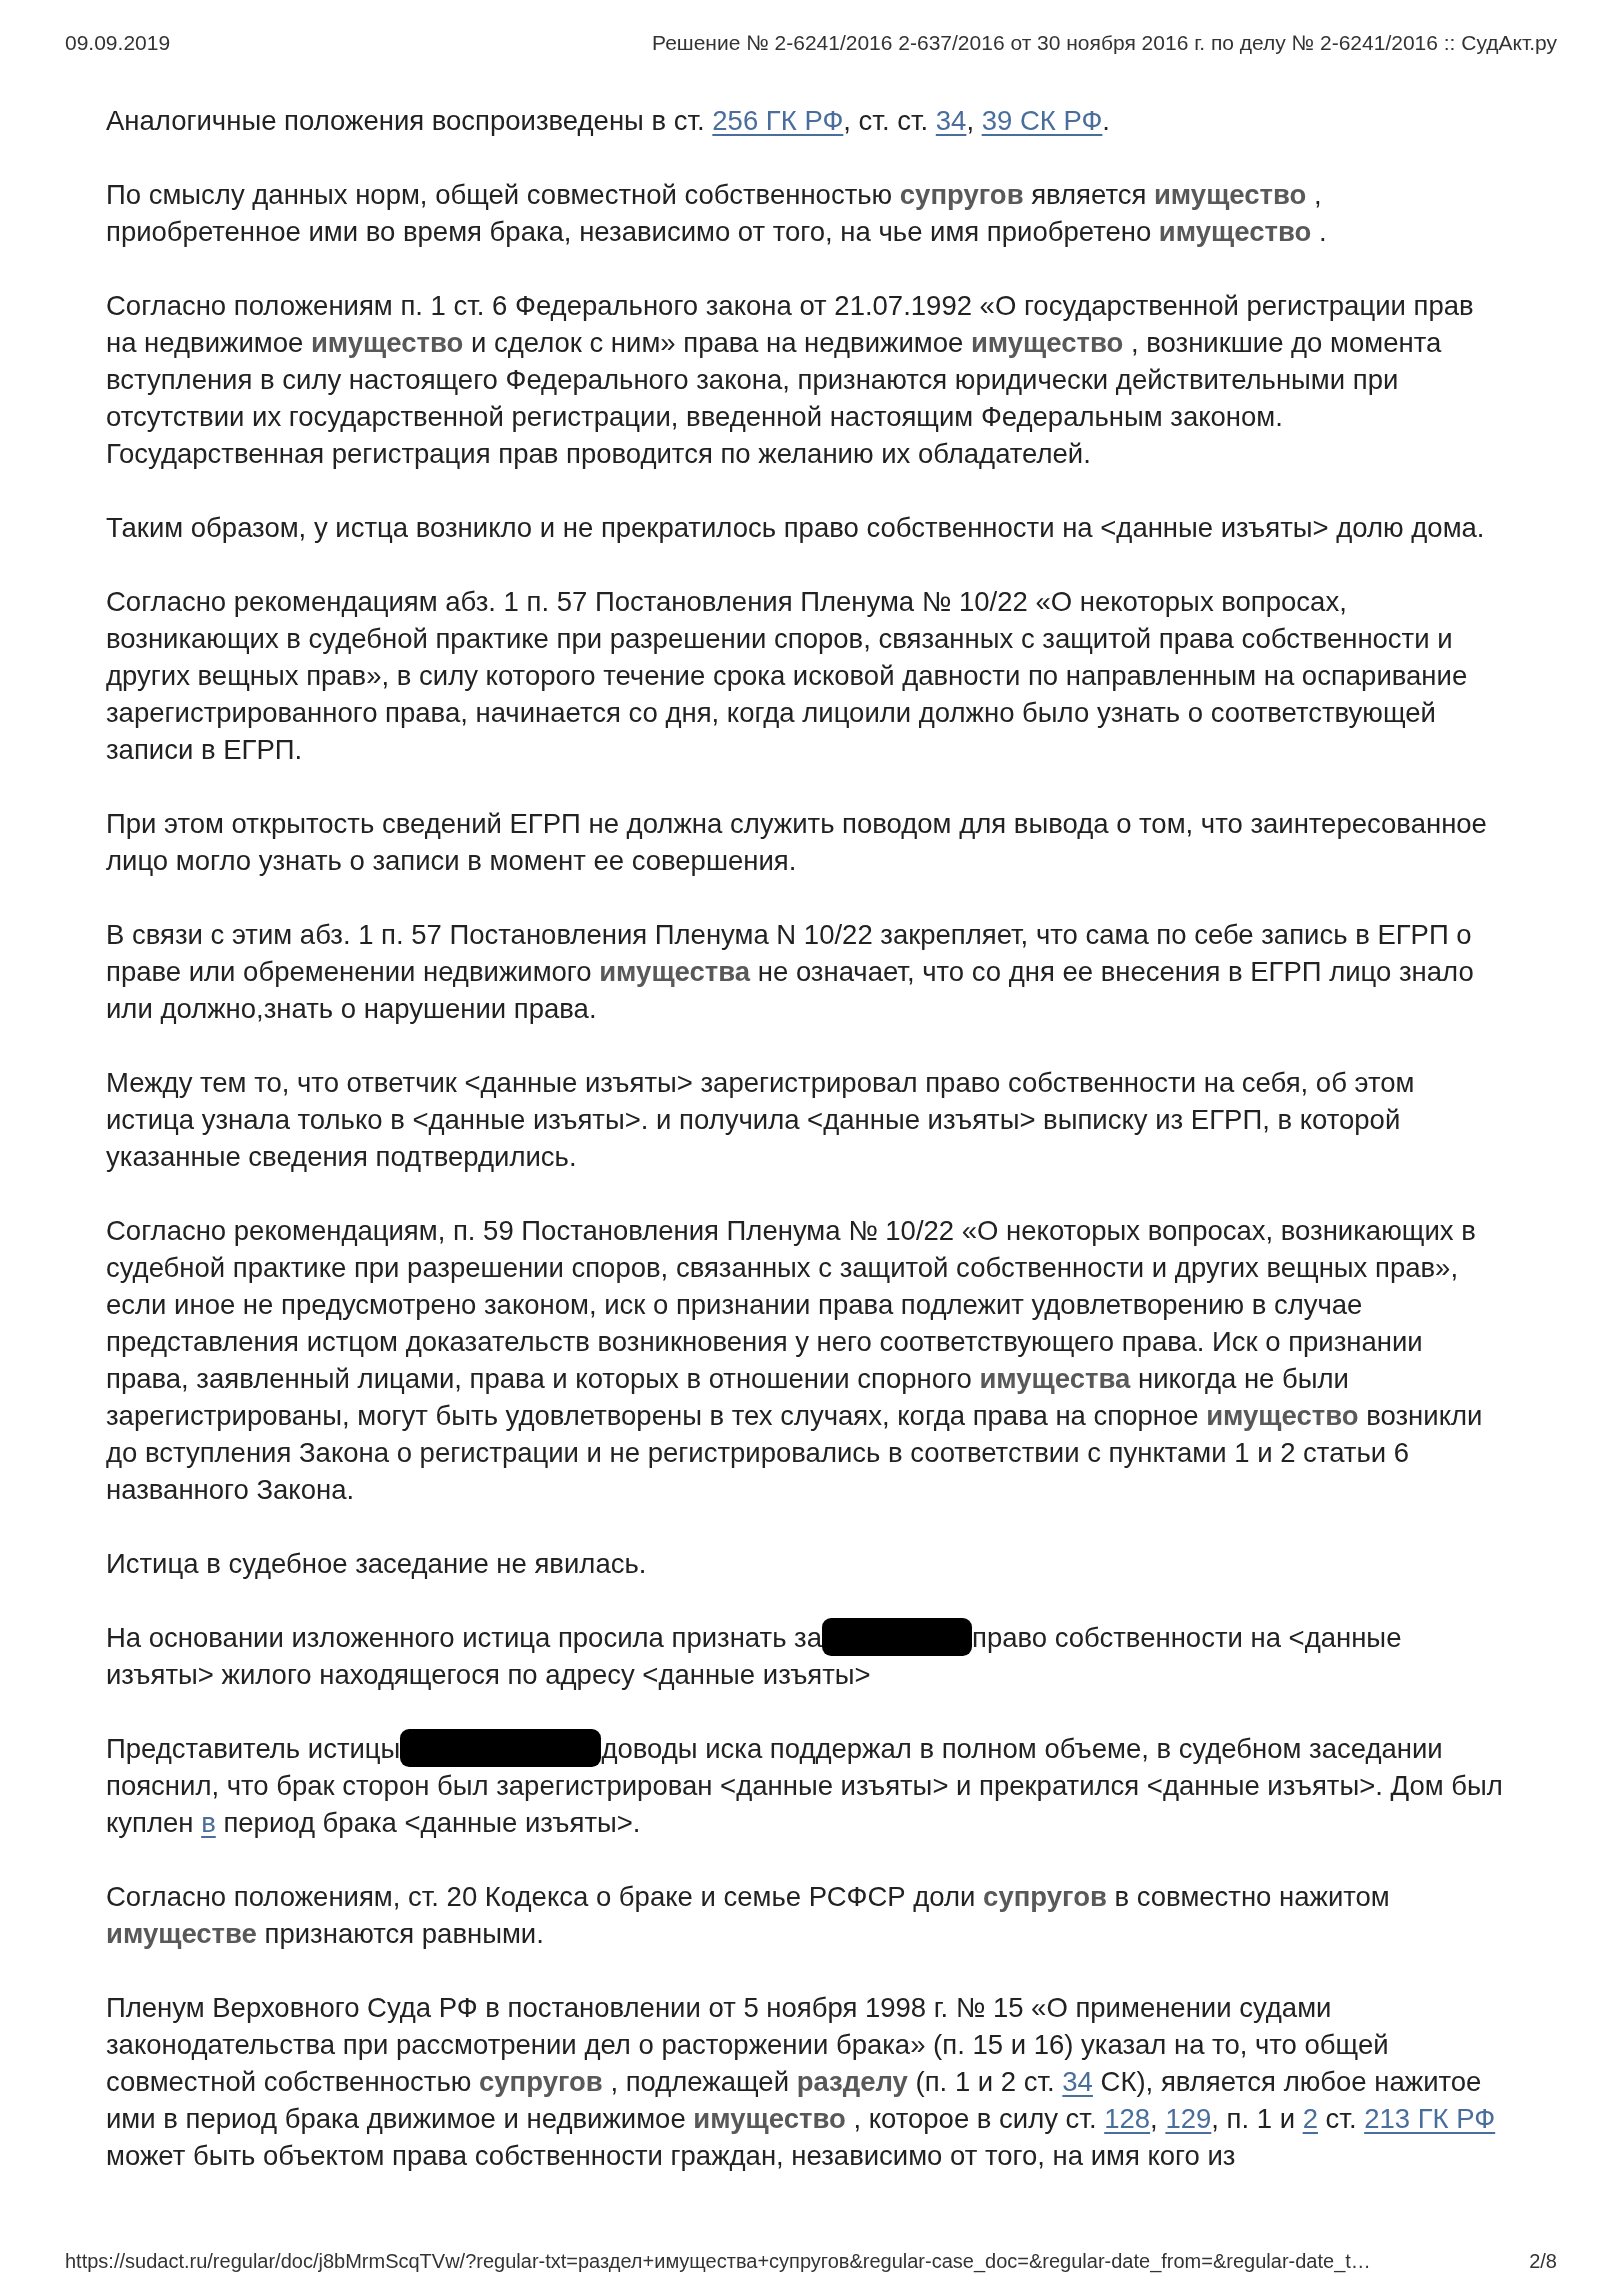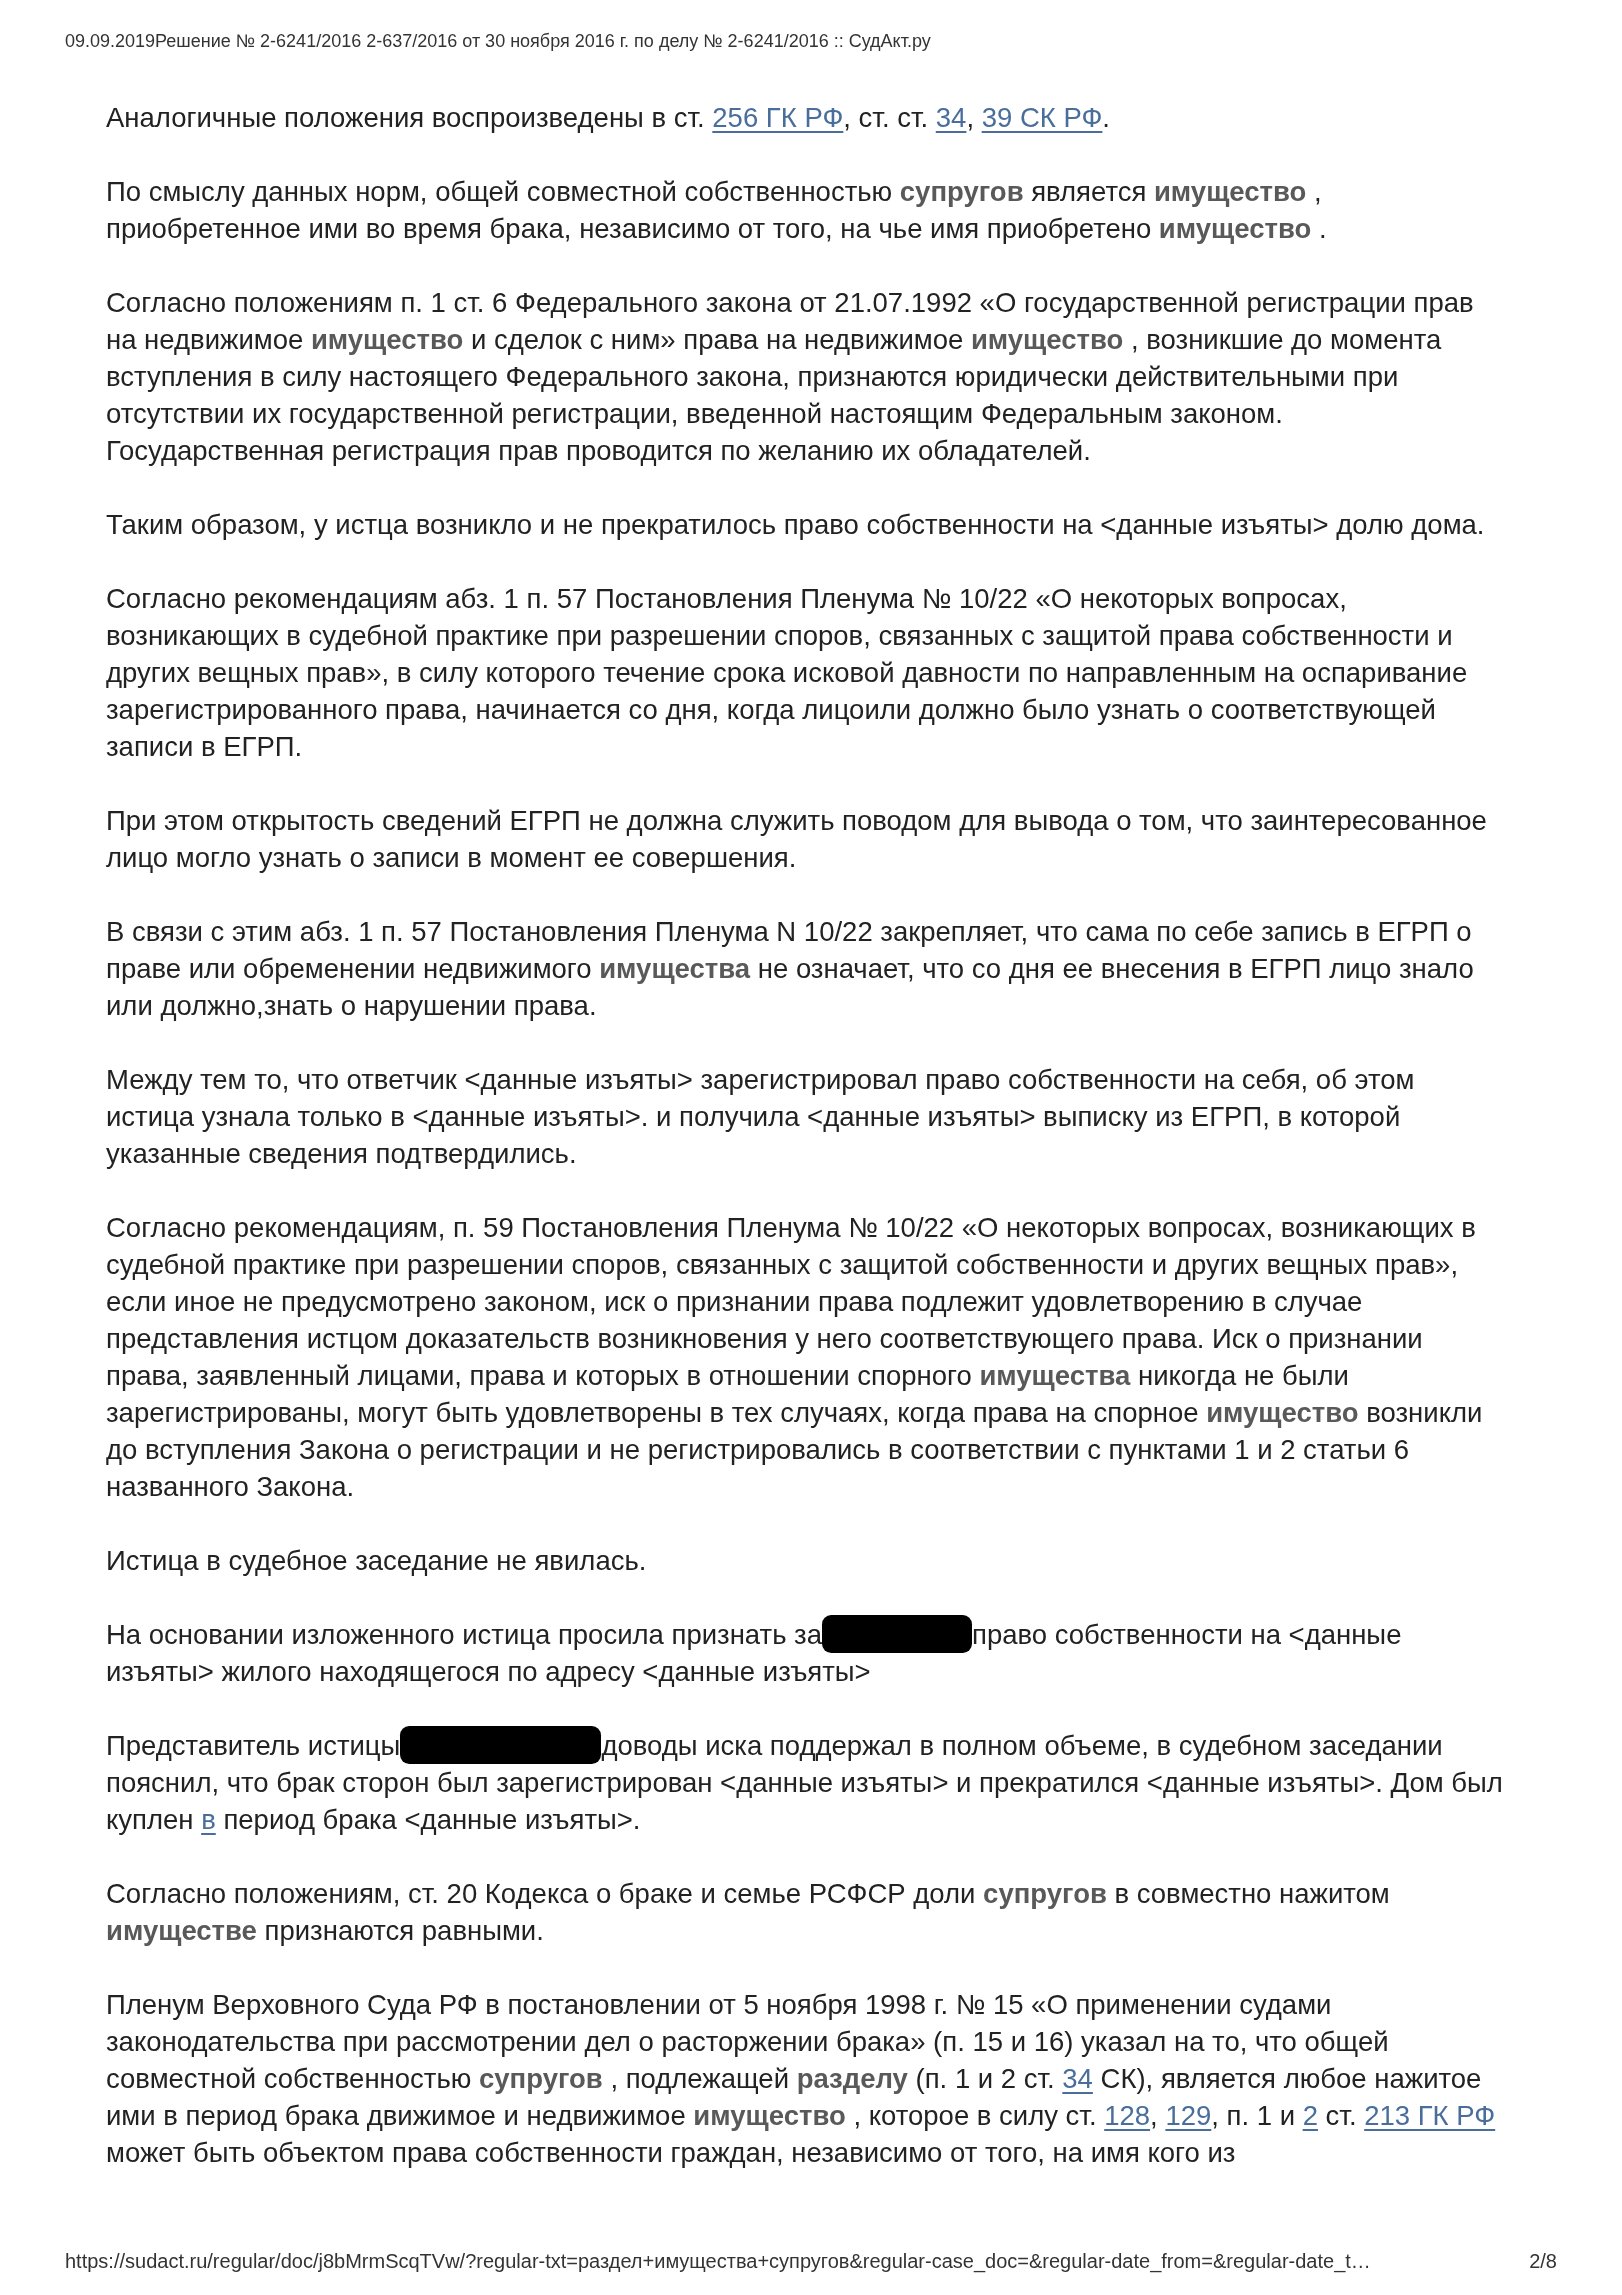--- a/index.html
+++ b/index.html
@@ -18,27 +18,27 @@
     background: var(--c-bg);
     font-family: "Liberation Sans", sans-serif;
     color: var(--c-text);
     box-sizing: border-box;
     padding: 31px 65px 26px;
     overflow: hidden;
   }
   .print-header {
     display: flex;
     align-items: baseline;
-    font-size: 18px;
+    font-size: 21px;
     color: var(--c-meta);
   }
   .print-header .date { white-space: nowrap; }
   .print-header .title {
     flex: 1;
-    text-align: left;
+    text-align: right;
     white-space: nowrap;
     overflow: hidden;
   }
   .doc-body {
     margin-top: 47px;
     padding: 0 39px 0 41px;
     font-size: 27.5px;
     line-height: 37px;
   }
   .doc-body p { margin: 0 12px 37px 0; }

